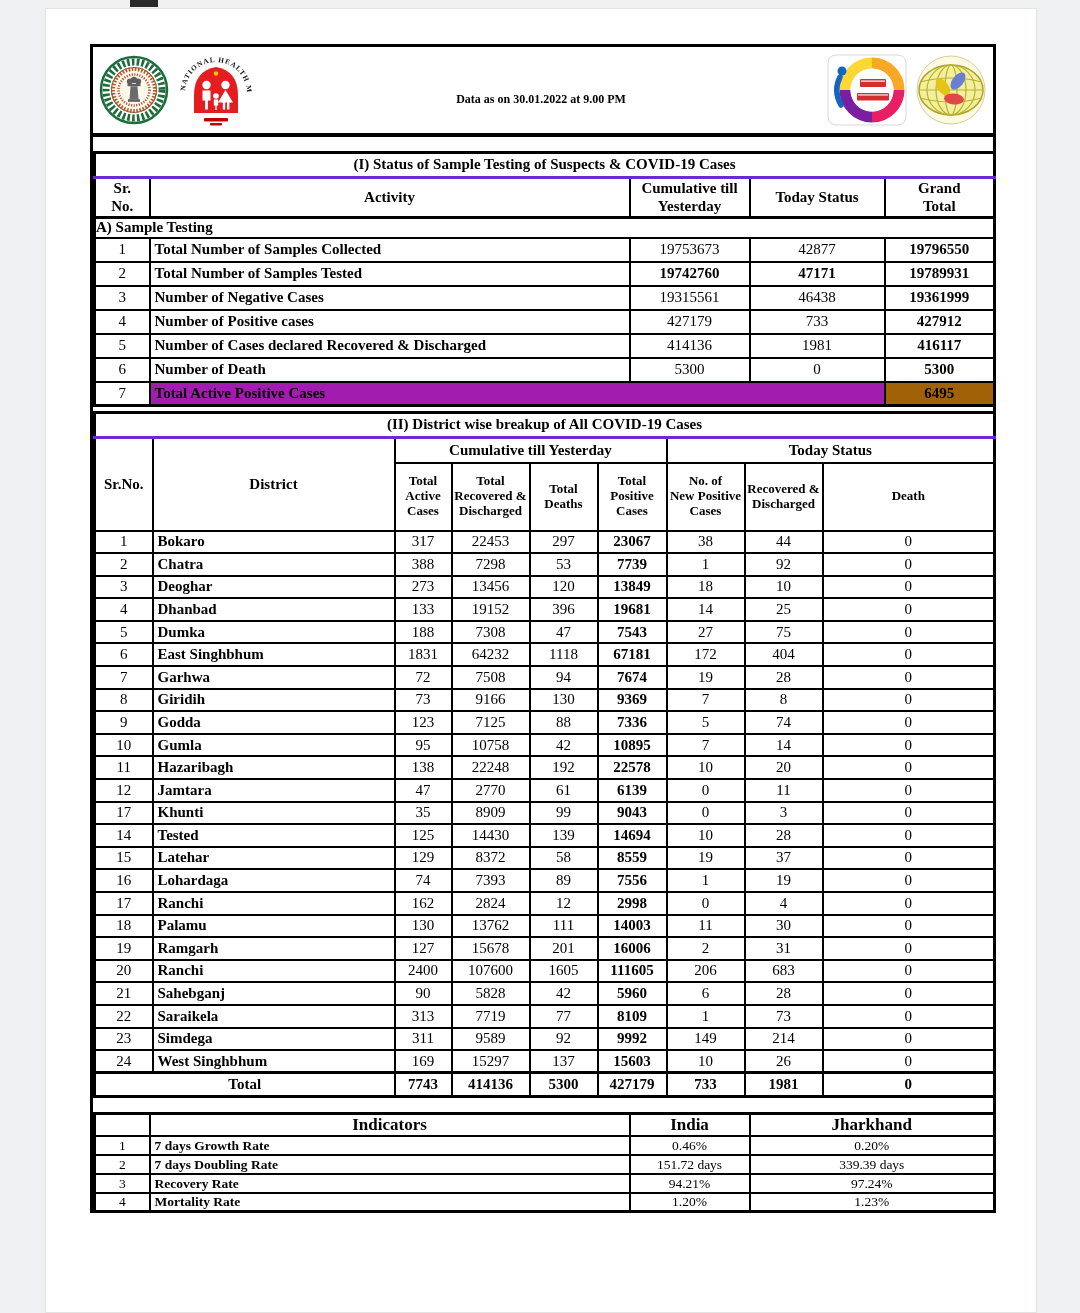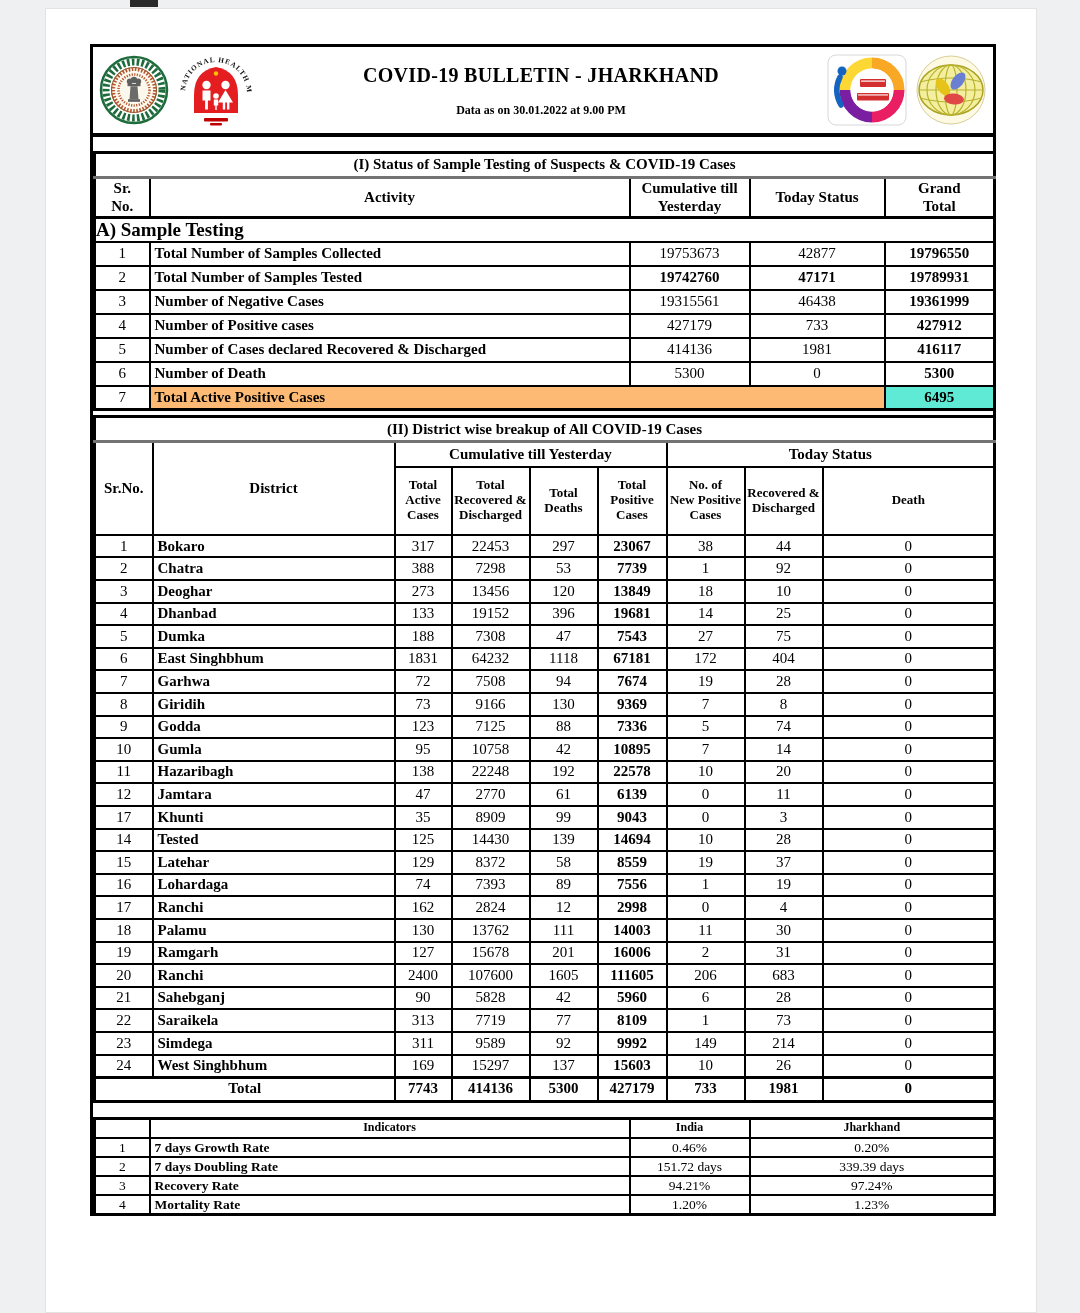--- a/index.html
+++ b/index.html
@@ -23,31 +23,31 @@
   .gap3 { height:14px; background:#fff; }
 
   
   table { border-collapse:collapse; table-layout:fixed; width:900px; border:3px solid #000; background:#fff; }
   td, th { border:2px solid #000; overflow:hidden; vertical-align:middle; font-size:15px; line-height:1.15; }
   th { font-weight:bold; text-align:center; white-space:pre-line; }
   .c { text-align:center; }
   .l { text-align:left; padding-left:4px;font-weight:bold; }
   .b { font-weight:bold; }
 
-  .sec-title th { height:25px; font-size:15px; border-bottom:3px solid #737373; }
+  .sec-title th { height:25px; font-size:15px; border-bottom:3px solid #6d28d9; }
   .t1 .hdr th { height:40px; }
-  .t1 .grp td { height:20px; font-weight:bold; font-size:19px; border-top:3px solid #000; }
+  .t1 .grp td { height:20px; font-weight:bold; font-size:15px; border-top:3px solid #000; }
   .t1 tbody td { height:24px; }
 
   .t2 .ghdr th { height:25px; }
   .t2 .shdr th { height:68px; font-size:13px; }
   .t2 tbody td { height:22.6px; font-size:15px; }
   .t2 .total td { height:24px; border-top:3px solid #000; }
 
-  .t3 thead th { height:20px; font-size:12px; }
+  .t3 thead th { height:20px; font-size:17px; }
   .t3 tbody td { height:19px; font-size:13.5px; }
 </style>
 </head>
 <body>
 
 <div class="scan-mark"></div>
 
 <div class="page">
   <div class="doc">
 
@@ -82,21 +82,20 @@
           <circle cx="48.5" cy="36" r="4.2" fill="#ffffff"></circle>
           <path d="M48.5 41 l7.5 12.5 h-15 z M45.8 53.5 h2.4 v7 h-2.4 z M50 53.5 h2.4 v7 h-2.4 z" fill="#ffffff"></path>
           <circle cx="39" cy="47" r="2.8" fill="#ffffff"></circle>
           <path d="M36.8 50.5 h4.4 v6 h-1.5 v4.5 h-1.4 v-4.5 h-1.5 z" fill="#ffffff"></path>
           <rect x="27" y="69" width="24" height="3.4" rx="1" fill="#c00000"></rect>
           <rect x="33" y="74" width="12" height="2.4" rx="1" fill="#c00000"></rect>
         </svg>
       </div>
 
       <div class="head-center">
-        <div class="page-title">COVID-19 BULLETIN - JHARKHAND</div>
         <div class="page-subtitle">Data as on 30.01.2022 at 9.00 PM</div>
       </div>
 
       <div class="logo" style="margin-right:8px;">
         <svg width="80" height="72" viewBox="0 0 80 72">
           <rect x="1" y="1" width="78" height="70" rx="8" fill="#ffffff" stroke="#d8d8d8"></rect>
           <path d="M45 9 A27 27 0 0 1 72 36" stroke="#f9a825" stroke-width="11" fill="none"></path>
           <path d="M72 36 A27 27 0 0 1 45 63" stroke="#e91e63" stroke-width="11" fill="none"></path>
           <path d="M45 63 A27 27 0 0 1 18 36" stroke="#7b1fa2" stroke-width="11" fill="none"></path>
           <path d="M18 36 A27 27 0 0 1 45 9" stroke="#fdd835" stroke-width="11" fill="none"></path>
@@ -194,22 +193,22 @@
           </tr>
           <tr>
             <td class="c">6</td>
             <td class="l">Number of Death</td>
             <td class="c">5300</td>
             <td class="c">0</td>
             <td class="c b">5300</td>
           </tr>
           <tr>
             <td class="c">7</td>
-            <td colspan="3" class="l b" style="background:#fdba74">Total Active Positive Cases</td>
-            <td class="c b" style="background:#5eead4">6495</td>
+            <td colspan="3" class="l b" style="background:#a21caf">Total Active Positive Cases</td>
+            <td class="c b" style="background:#a16207">6495</td>
           </tr>
         </tbody>
     </table>
 
     <div class="gap2"></div>
 
     <table class="t2">
       <colgroup>
           <col style="width:58px">
           <col style="width:242px">

